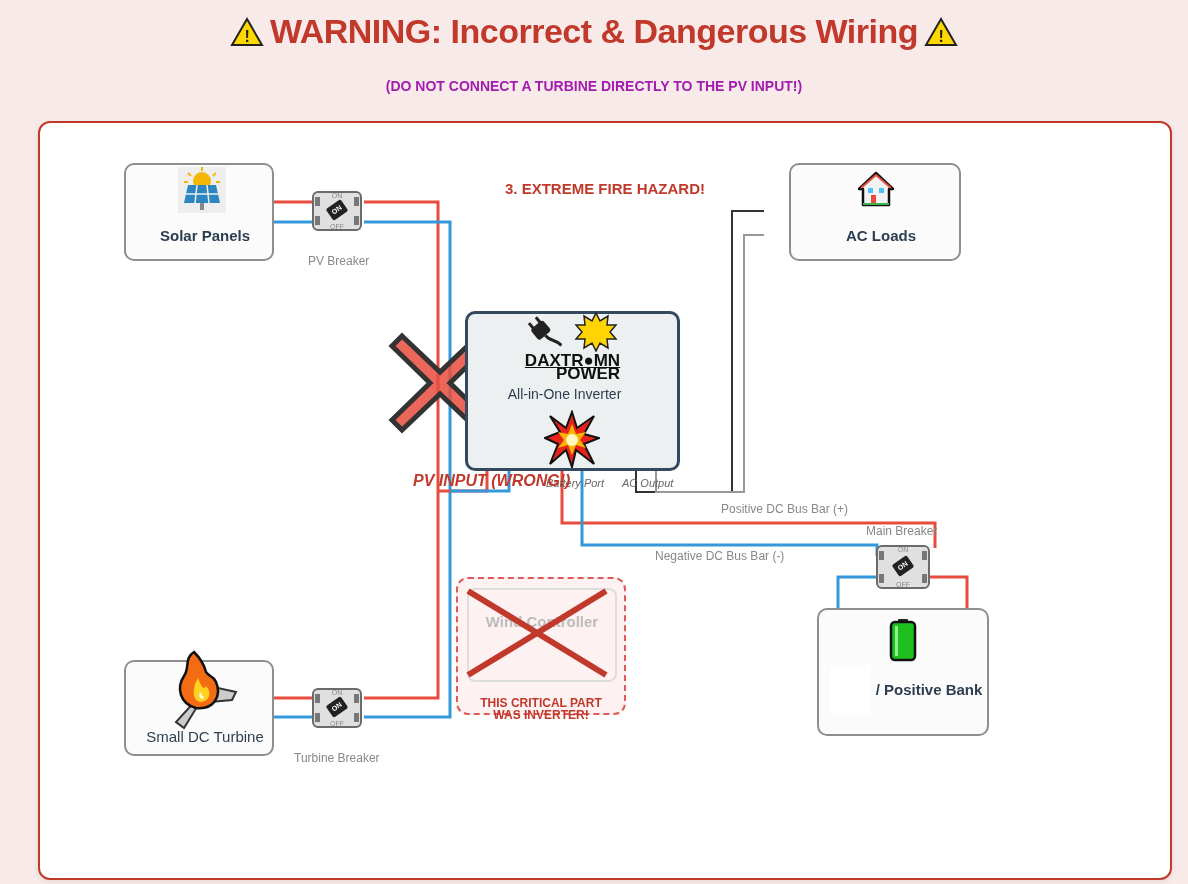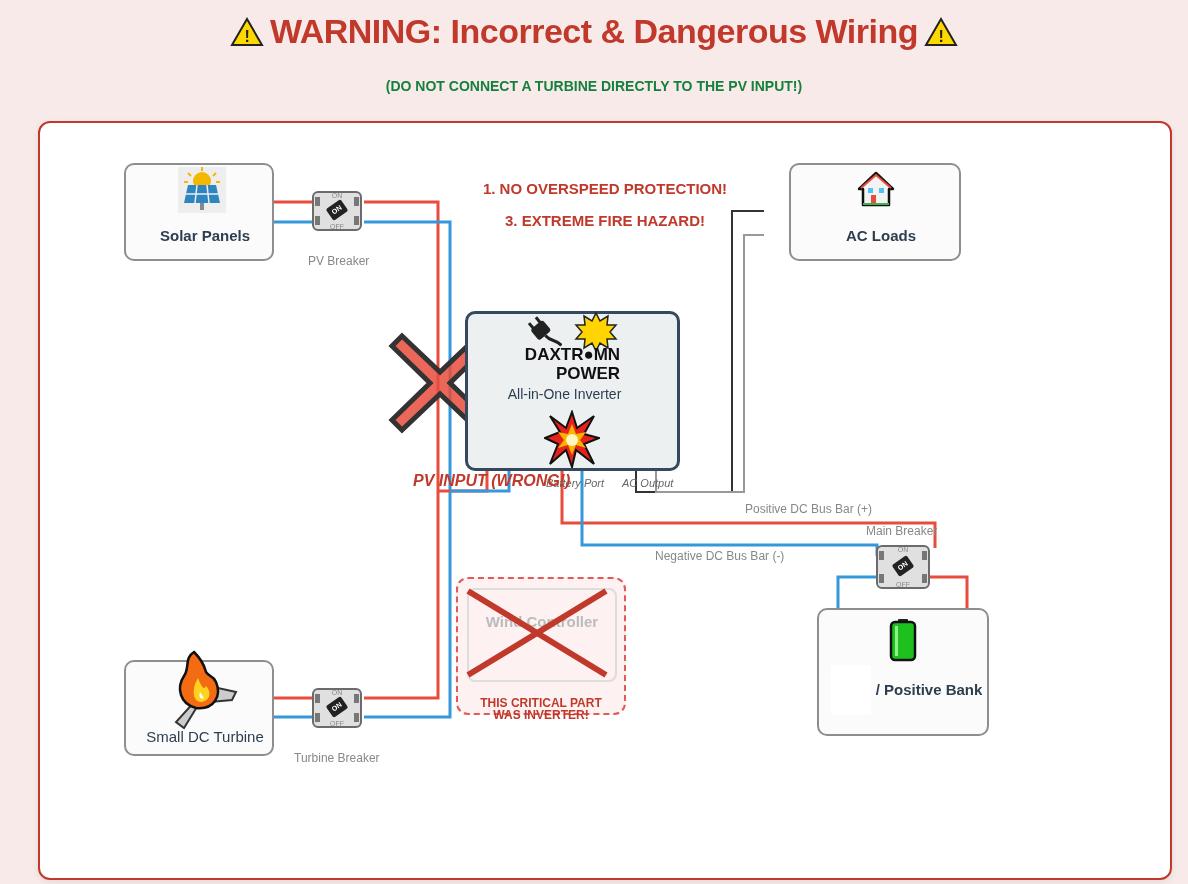--- a/index.html
+++ b/index.html
@@ -9,21 +9,21 @@
     font-family: "Liberation Sans", "DejaVu Sans", sans-serif;
     position: relative;
   }
   .title {
     position: absolute; left: 0; top: 12px; width: 1188px; text-align: center;
     color: #c0392b; font-size: 34px; font-weight: bold; letter-spacing: -0.5px;
   }
   .title .warn { display: inline-block; vertical-align: -4px; margin: 0 6px; }
   .subtitle {
     position: absolute; left: 0; top: 78px; width: 1188px; text-align: center;
-    color: #15803d; font-size: 14px; font-weight: bold;
+    color: #a21caf; font-size: 14px; font-weight: bold;
   }
   .panel {
     position: absolute; left: 38px; top: 121px; width: 1130px; height: 755px;
     background: #ffffff; border: 2px solid #c0392b; border-radius: 12px;
     box-shadow: 0 2px 6px rgba(0,0,0,0.08);
   }
   svg.wires { position: absolute; left: 0; top: 0; }
   .node {
     position: absolute; background: #fbfbfb; border: 2px solid #8e8e8e;
     border-radius: 10px; box-sizing: border-box; text-align: center;
@@ -117,21 +117,20 @@
     <path d="M636,470 V492 H732 V211 H764" stroke="#333" stroke-width="2"></path>
     <path d="M656,470 V492 H744 V235 H764" stroke="#999" stroke-width="2"></path>
   </g>
 
   <g transform="translate(440,378)">
     <path d="M-38,-42 L0,-6 L38,-42 L48,-32 L10,5 L48,42 L38,52 L0,16 L-38,52 L-48,42 L-10,5 L-48,-32 Z" fill="rgba(231,76,60,0.85)" stroke="#333" stroke-width="5" stroke-linejoin="miter"></path>
   </g>
 </svg>
 
 <div class="warnings" style="left:455px; top:180px; width:300px;">
-  <div style="height:32px;">1. NO OVERSPEED PROTECTION!</div>
   <div>3. EXTREME FIRE HAZARD!</div>
 </div>
 
 <div class="node" style="left:124px; top:163px; width:150px; height:98px;">
   <div style="position:absolute; left:52px; top:2px;">
     <svg width="48" height="46" viewBox="0 0 48 46">
       <rect x="0" y="0" width="48" height="46" fill="#eee"></rect>
       <circle cx="24" cy="14" r="9" fill="#f5b800"></circle>
       <g stroke="#f5b800" stroke-width="2">
           <line x1="24" y1="0" x2="24" y2="4"></line>
@@ -186,36 +185,36 @@
           <rect x="21" y="2" width="3" height="7" fill="#222"></rect>
           <path d="M18,22 C18,30 24,32 24,40" stroke="#222" stroke-width="3" fill="none"></path>
         </g>
       </svg>
   </div>
   <div style="position:absolute; left:106px; top:-2px;">
     <svg width="44" height="40" viewBox="0 0 44 40">
         <polygon points="22,1 26,9 34,4 33,13 42,13 36,20 42,27 33,27 34,36 26,31 22,39 18,31 10,36 11,27 2,27 8,20 2,13 11,13 10,4 18,9" fill="#ffd400" stroke="#222" stroke-width="1.5"></polygon>
       </svg>
   </div>
-  <div class="brand" style="top:32px;">DAXTR●MN</div>
+  <div class="brand" style="top:38px;text-decoration:underline;">DAXTR●MN</div>
   <div class="brand" style="top:51px;padding-left:31px;">POWER</div>
   <div class="inv-sub" style="top:72px;">All-in-One Inverter</div>
   <div style="position:absolute; left:76px; top:96px;">
     <svg width="56" height="58" viewBox="0 0 56 58">
       <polygon points="28,2 33,18 50,6 40,24 55,28 40,34 50,54 32,40 28,57 22,40 6,54 14,34 1,28 16,22 6,6 22,18" fill="#e8221b" stroke="#111" stroke-width="2"></polygon>
       <polygon points="28,14 32,24 42,22 36,30 42,38 32,35 28,45 24,35 14,38 20,30 14,22 24,24" fill="#f7b500"></polygon>
       <circle cx="28" cy="30" r="6" fill="#fff7c0"></circle>
     </svg>
   </div>
 </div>
 <div class="port-lbl" style="left:546px; top:477px;">Battery Port</div>
 <div class="port-lbl" style="left:622px; top:477px;">AC Output</div>
 <div class="pv-wrong" style="left:413px; top:472px;">PV INPUT (WRONG!)</div>
 
-<div class="dc-lbl" style="left:721px; top:502px;margin-left:24px;">Positive DC Bus Bar (+)</div>
+<div class="dc-lbl" style="left:721px; top:502px;">Positive DC Bus Bar (+)</div>
 <div class="dc-lbl" style="left:655px; top:549px;">Negative DC Bus Bar (-)</div>
 <div class="dc-lbl" style="left:866px; top:524px;">Main Breaker</div>
 
 <div class="breaker" style="left:876px; top:545px; width:54px; height:44px;">
   <span class="tab" style="left:1px; top:4px;"></span>
     <span class="tab" style="left:1px; bottom:4px;"></span>
   <span class="tab" style="right:1px; top:4px;"></span>
     <span class="tab" style="right:1px; bottom:4px;"></span>
   <span class="on-lbl">ON</span>
   <span class="toggle" style="left:16px; top:12px;">ON</span>

